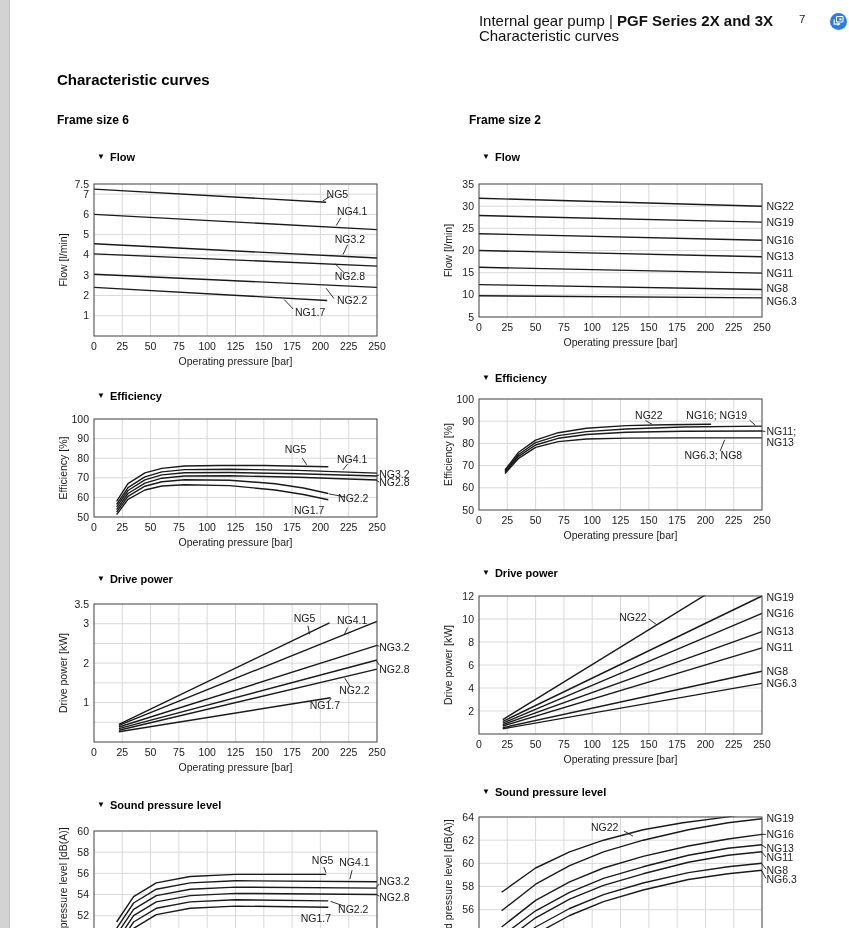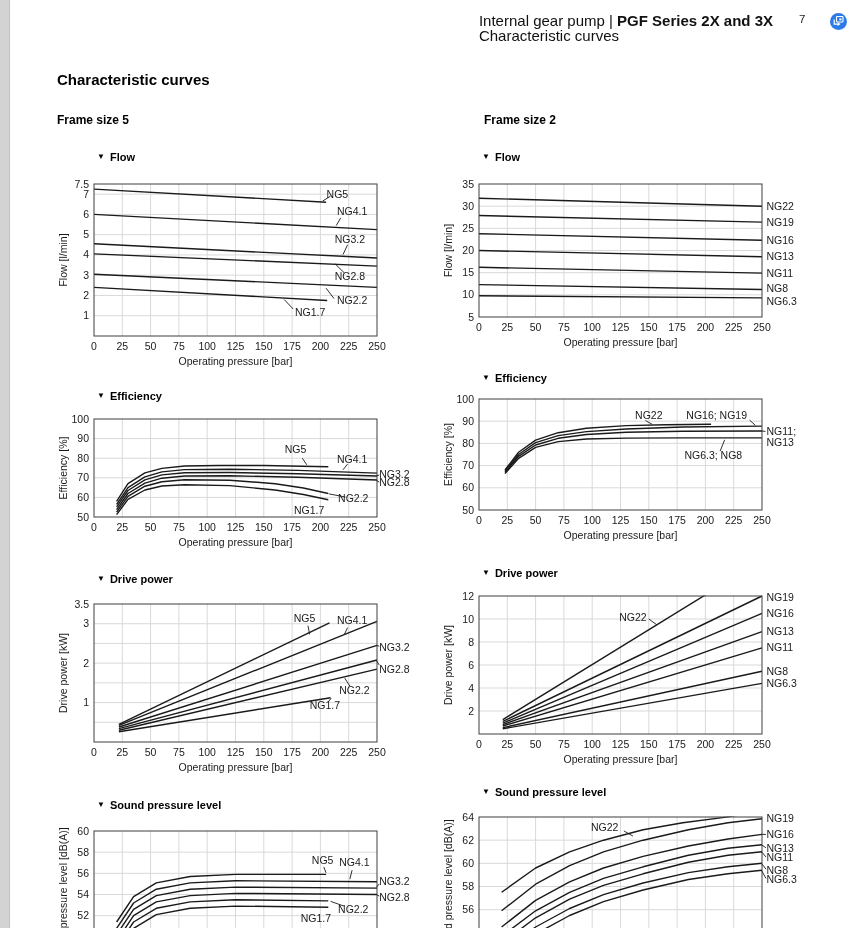--- a/index.html
+++ b/index.html
@@ -34,22 +34,22 @@
   <svg width="17" height="17" viewBox="0 0 17 17">
     <rect x="6.5" y="3.5" width="6.5" height="5.5" rx="0.8" fill="none" stroke="#ffffff" stroke-width="1.1"></rect>
     <rect x="9.3" y="5.4" width="2.2" height="1.9" fill="#ffffff"></rect>
     <path d="M4.2 6.5 v4.6 h4.2" fill="none" stroke="#ffffff" stroke-width="1.2"></path>
     <path d="M7.6 9.3 l3.0 1.8 -3.0 1.8 z" fill="#ffffff"></path>
   </svg>
 </div>
 
 <div class="doc-title">Characteristic curves</div>
 
-<div class="frame-heading" style="left:57px;">Frame size 5</div>
-<div class="frame-heading" style="left:464px;padding-left:20px;">Frame size 2</div>
+<div class="frame-heading" style="left:57px;">Frame size 6</div>
+<div class="frame-heading" style="left:449px;padding-left:20px;">Frame size 2</div>
 
 <div class="section" style="left:57px; top:150px;">
   <div class="sec-hdr"><span class="marker">▼</span><span>Flow</span></div>
   <div style="margin-top:12px;">
       <svg width="390" height="204" style="overflow: visible; display: block;">
         <g>
           <line x1="65.3" y1="8" x2="65.3" y2="160" stroke="#d9d9d9" stroke-width="1"></line>
           <line x1="93.6" y1="8" x2="93.6" y2="160" stroke="#d9d9d9" stroke-width="1"></line>
           <line x1="121.9" y1="8" x2="121.9" y2="160" stroke="#d9d9d9" stroke-width="1"></line>
           <line x1="150.2" y1="8" x2="150.2" y2="160" stroke="#d9d9d9" stroke-width="1"></line>

